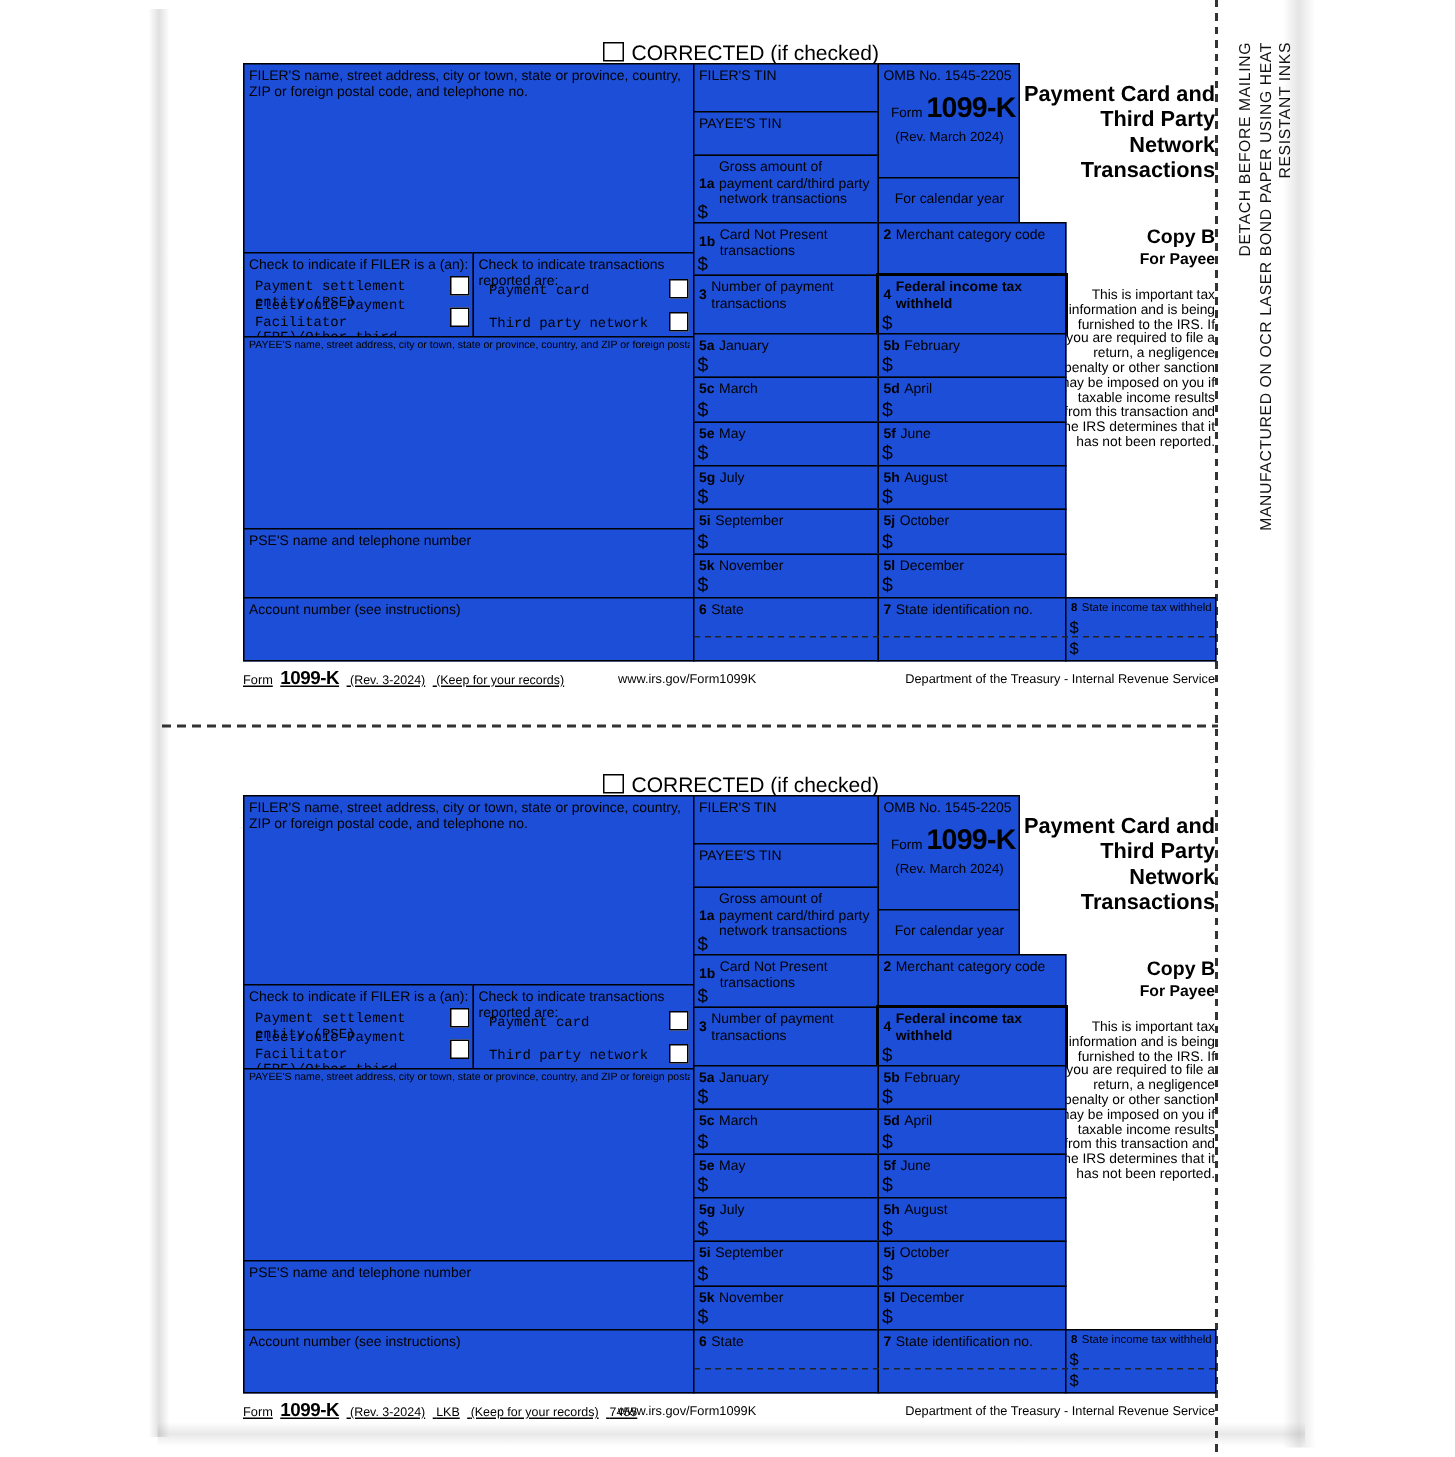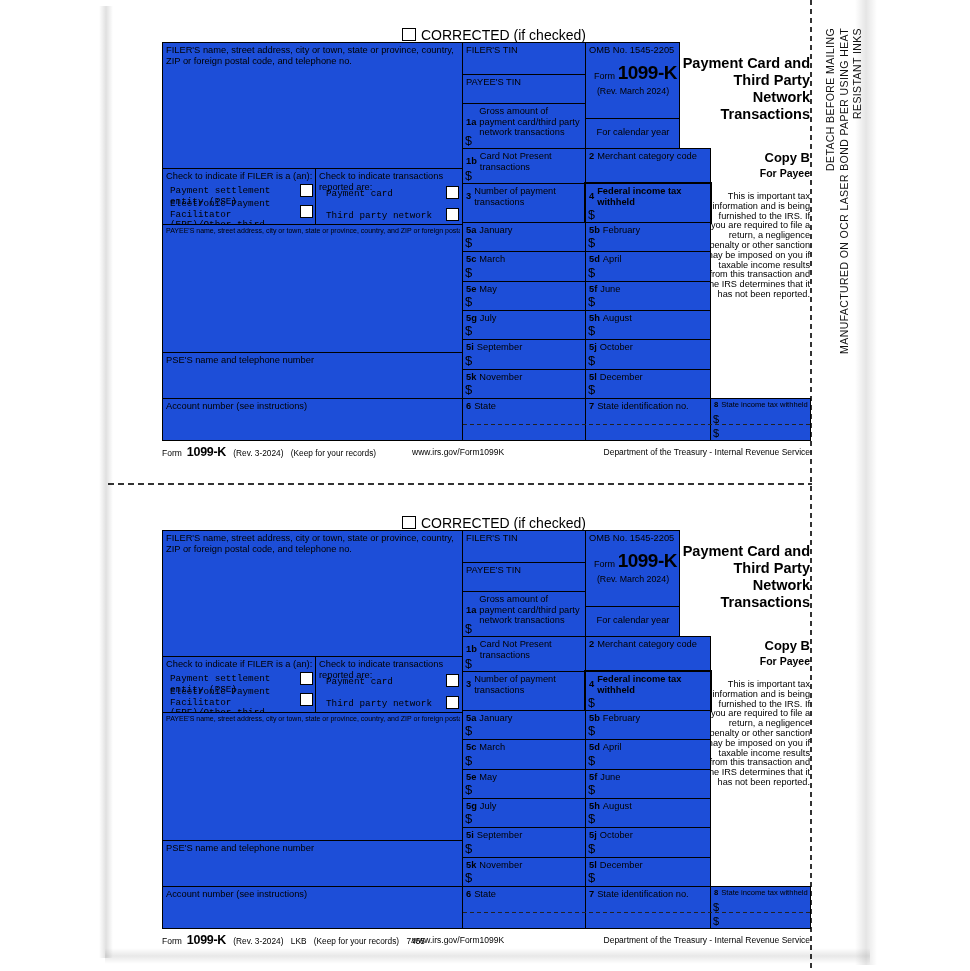--- a/index.html
+++ b/index.html
@@ -39,21 +39,21 @@
             font-weight:bold; font-size:13px; }
   .forpayee { position:absolute; left:690px; top:167px; width:106px; text-align:right;
               font-weight:bold; font-size:10.5px; }
   .notice { position:absolute; left:690px; top:192px; width:106px; text-align:right;
             font-size:9.2px; line-height:9.8px; }
 
   .check-title { font-size:9.3px; }
   .opt-label { position:absolute; font-size:9.3px;font-family:Liberation Mono, monospace; }
 
   .footer { position:absolute; left:148px; top:444px; width:648px; height:16px; font-size:8.3px; }
-  .f-left { position:absolute; left:0; top:1px; white-space:nowrap; }
+  .f-left { position:absolute; left:0; top:1px; white-space:nowrap;text-decoration:underline; }
   .f-left span { margin-right:5px; }
   .f-left .fw { font-size:8.5px; }
   .f-left .fn { font-size:12.5px; font-weight:bold; letter-spacing:-0.3px; }
   .f-url  { position:absolute; left:250px; top:3px; font-size:8.5px; }
   .f-dept { position:absolute; right:0; top:3px; font-size:8.5px; }
 
   .dash-mid { position:absolute; left:449px; width:347px; height:1px;
               background:repeating-linear-gradient(to right,#222 0 4px,transparent 4px 7px); }
   .perf-v { position:absolute; left:810px; top:0; width:2px; height:971px;
             background:repeating-linear-gradient(to bottom,#333 0 5px,transparent 5px 9px); }

